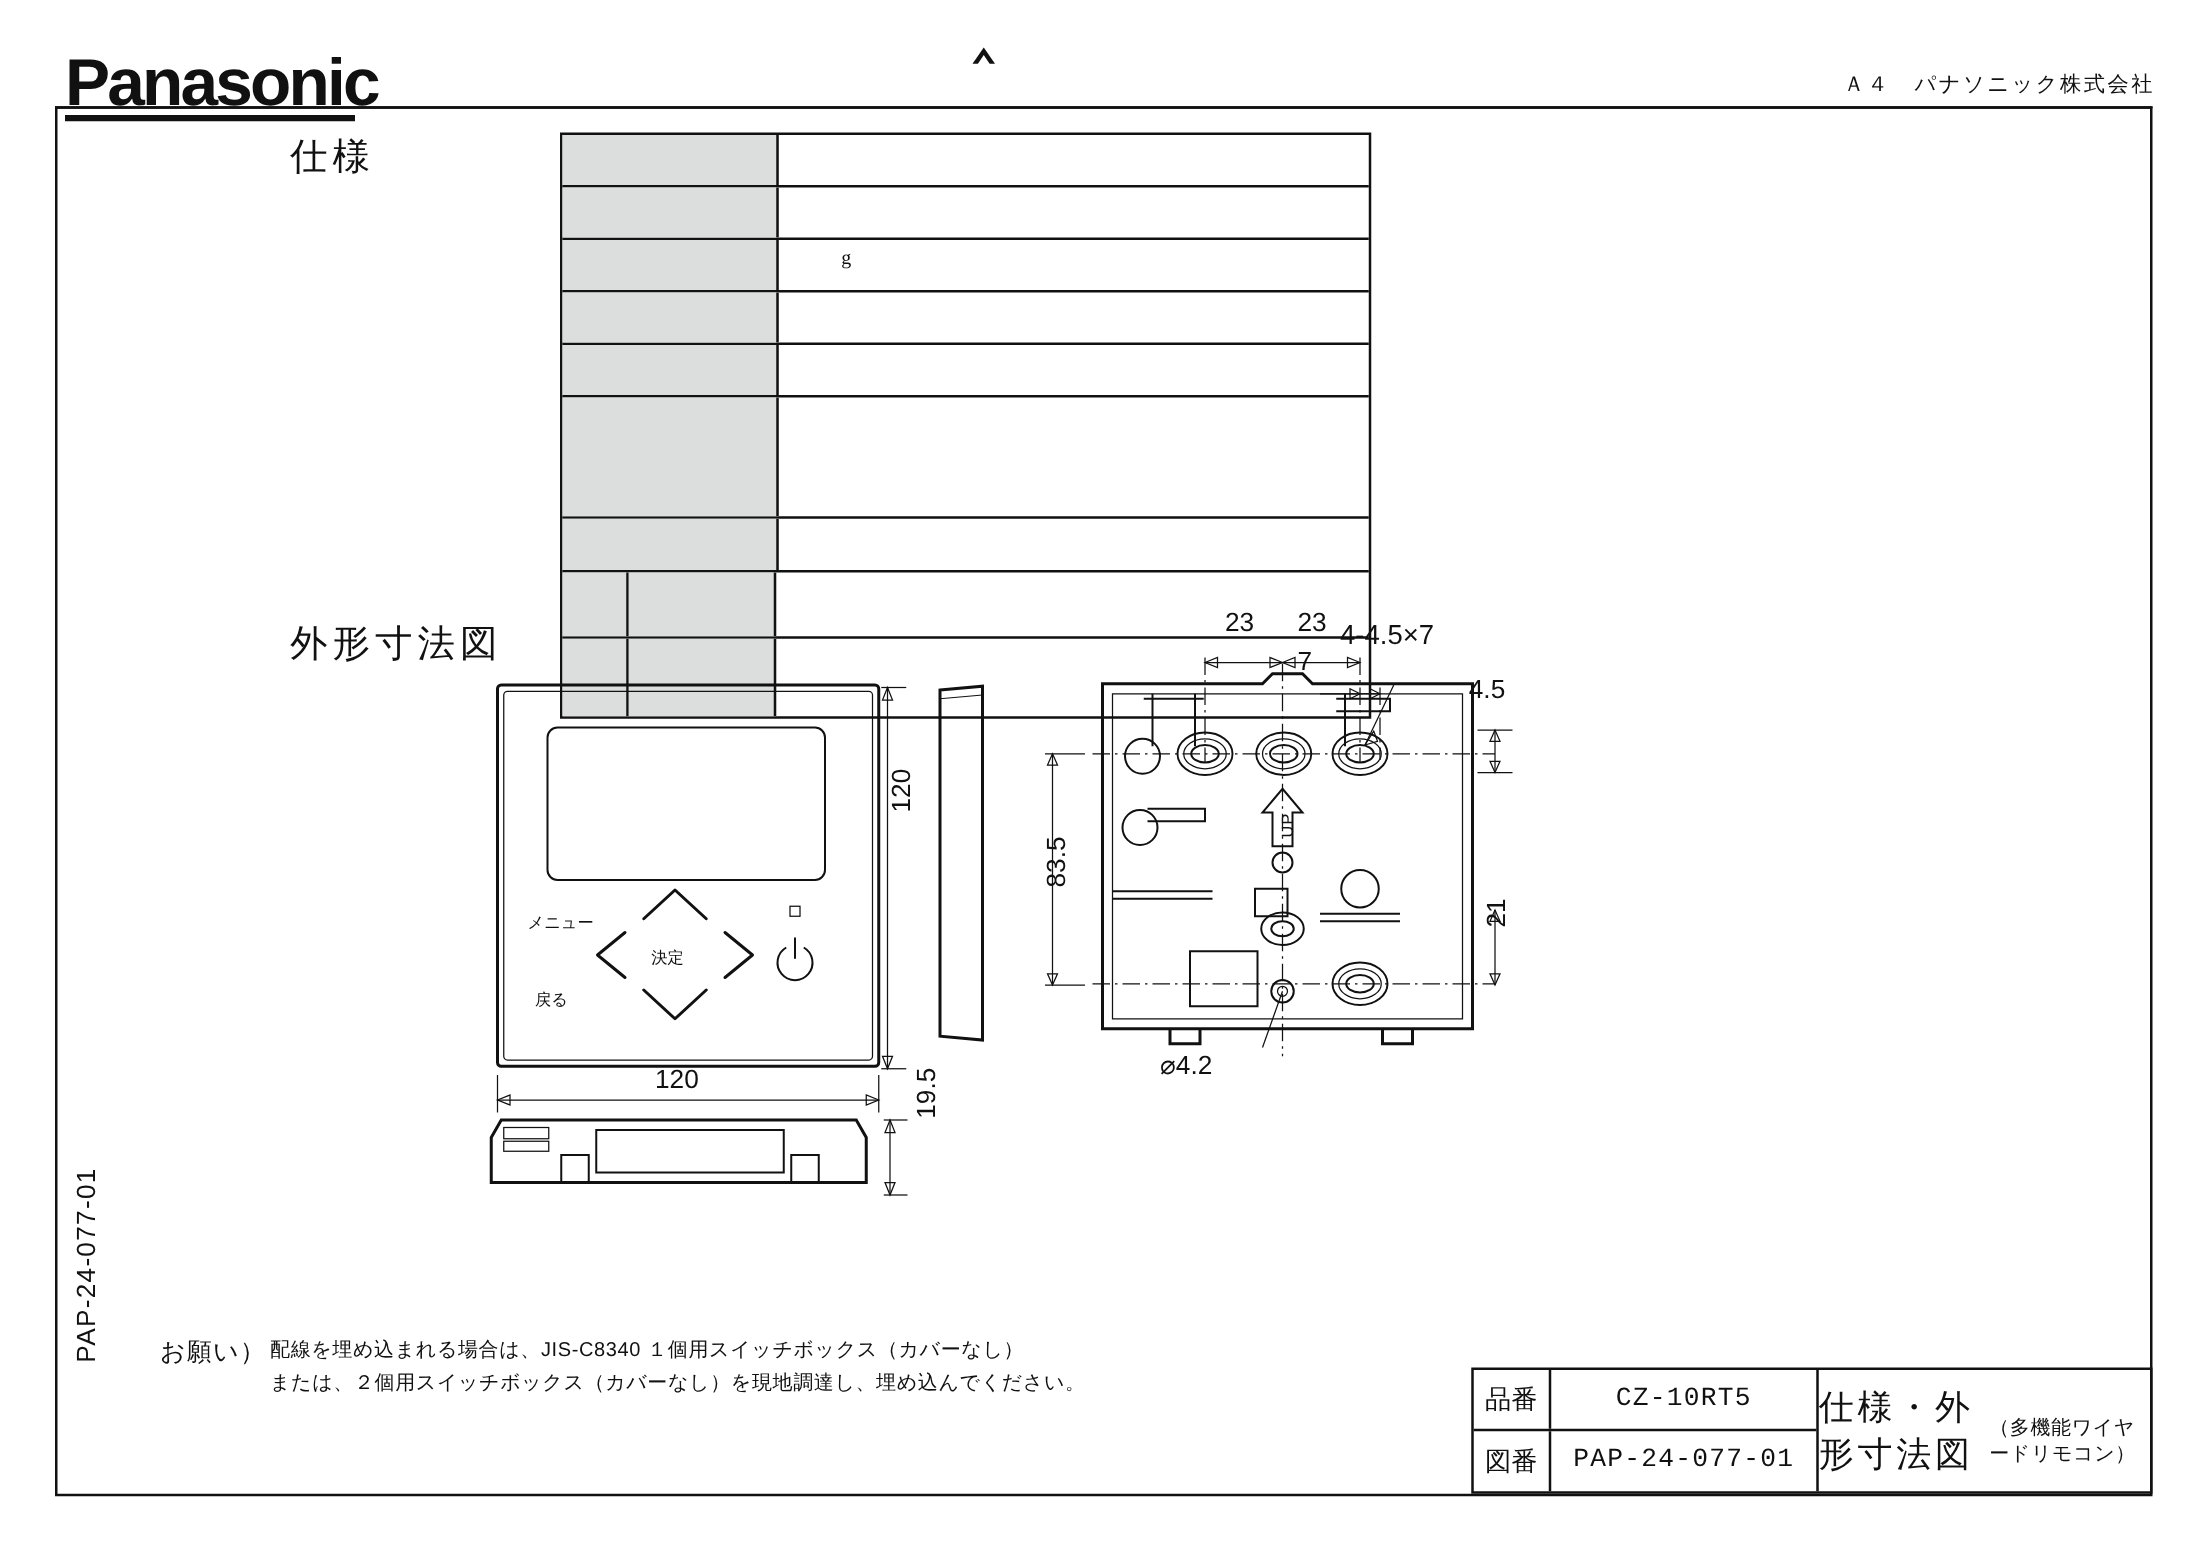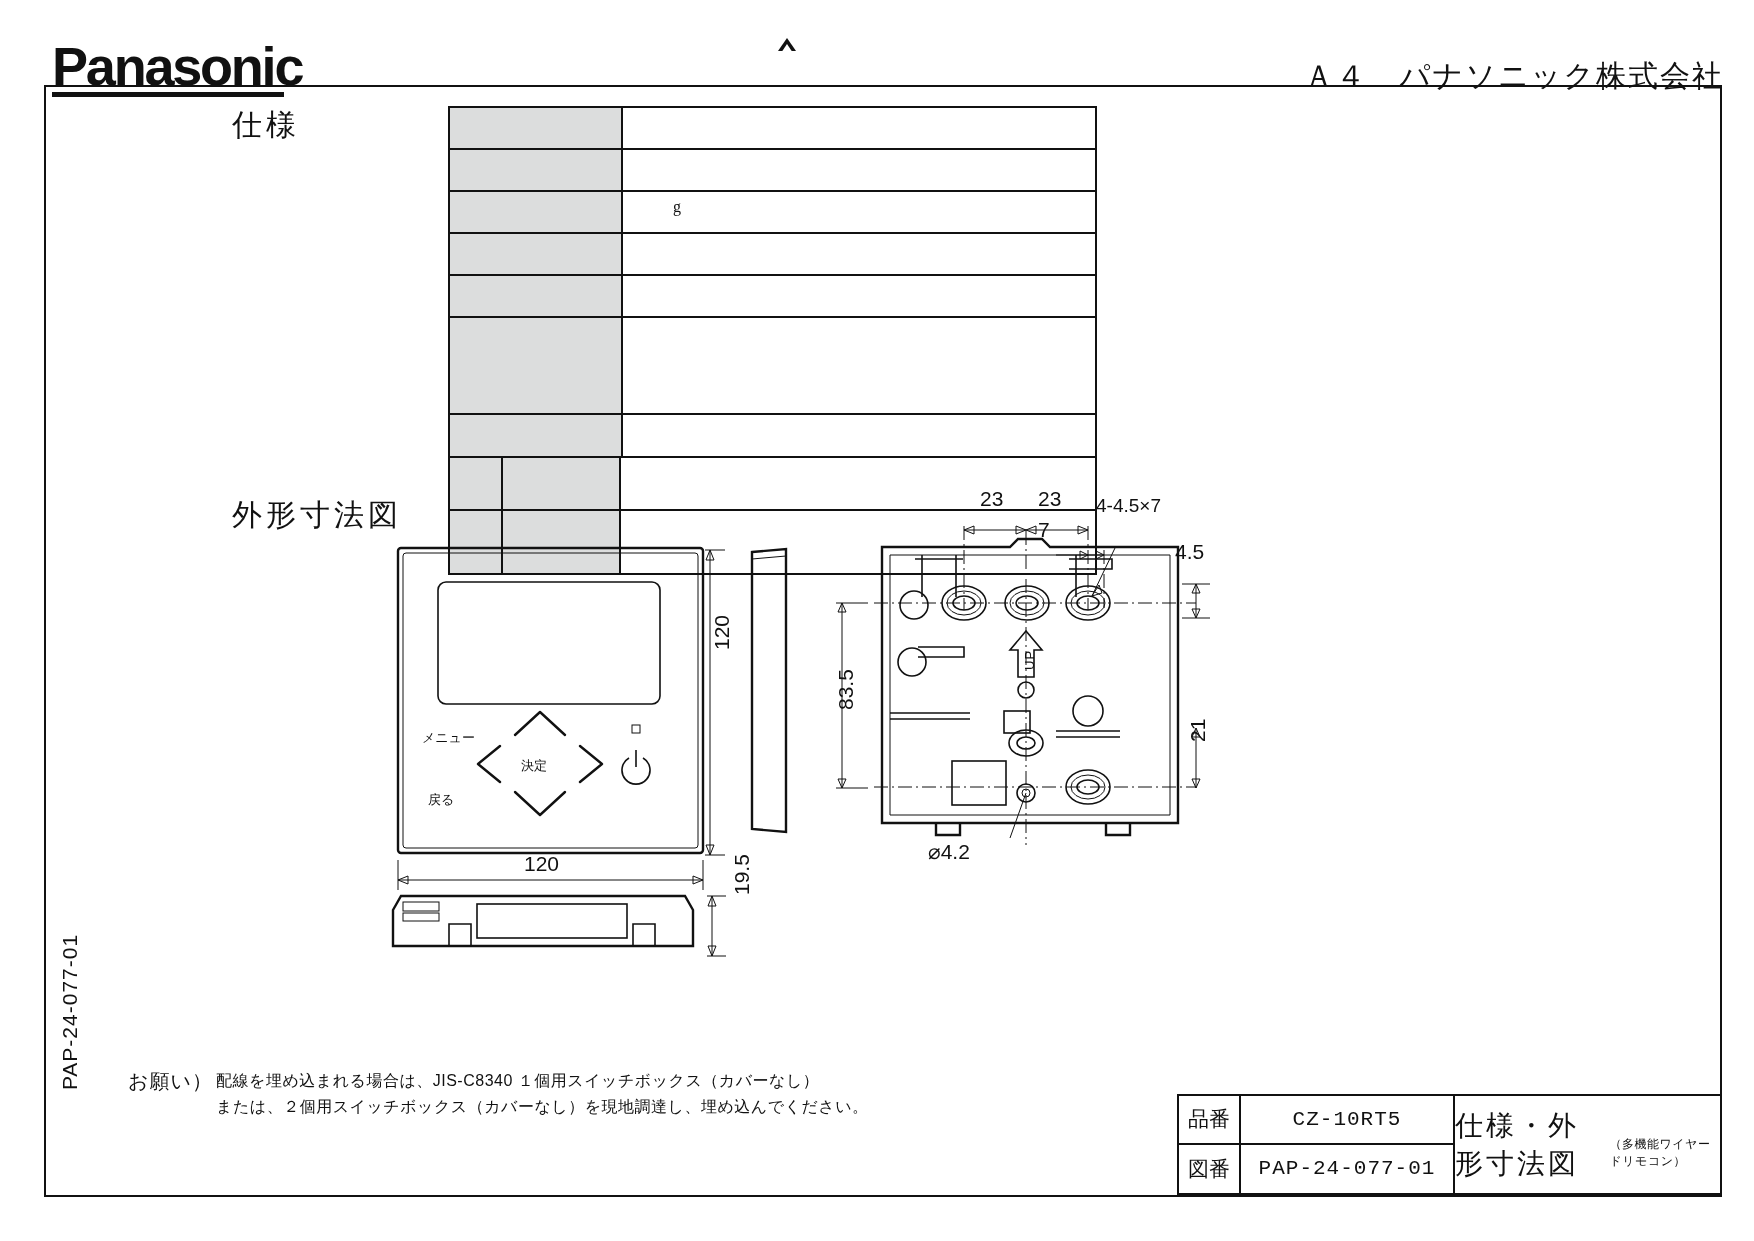--- a/index.html
+++ b/index.html
@@ -6,21 +6,21 @@
   body{width:1754px;height:1241px;position:relative;
        font-family:"Liberation Sans","DejaVu Sans",sans-serif;color:#111;overflow:hidden;}
   .abs{position:absolute;}
   .page{position:absolute;left:0;top:0;width:1754px;height:1241px;}
 
   
   #logo{left:52px;top:40px;font-family:"Liberation Sans",sans-serif;font-weight:bold;
         font-size:53px;letter-spacing:-2.2px;color:#111;line-height:1;
         transform:scaleX(1.02);transform-origin:left top;}
   #logo-underline{left:52px;top:92px;width:232px;height:5px;background:#111;}
-  #a4-label{right:30px;top:56px;font-size:30px;letter-spacing:2px;white-space:nowrap;}
+  #a4-label{right:30px;top:56px;font-size:17px;letter-spacing:2px;white-space:nowrap;}
   #top-rule{left:44px;top:85px;width:1678px;height:2px;background:#111;}
   #top-tri{left:778px;top:38px;width:0;height:0;border-left:9px solid transparent;
            border-right:9px solid transparent;border-bottom:13px solid #111;}
   #top-tri-in{left:781px;top:44px;width:0;height:0;border-left:6px solid transparent;
            border-right:6px solid transparent;border-bottom:9px solid #fff;}
 
   
   #frame{left:44px;top:85px;width:1678px;height:1112px;border:2px solid #111;box-sizing:border-box;}
 
   
@@ -63,21 +63,21 @@
               border:2px solid #111;box-sizing:border-box;display:flex;}
   #tb-left{flex:0 0 276px;border-right:2px solid #111;box-sizing:border-box;display:flex;flex-direction:column;}
   #tb-left .tbrow{flex:1 1 50%;display:flex;border-bottom:2px solid #111;box-sizing:border-box;}
   #tb-left .tbrow:last-child{border-bottom:none;}
   .tbkey{flex:0 0 62px;border-right:2px solid #111;box-sizing:border-box;
          display:flex;align-items:center;justify-content:center;font-size:21px;}
   .tbval{flex:1 1 auto;display:flex;align-items:center;justify-content:center;
          font-size:21px;font-family:"Liberation Mono","DejaVu Sans Mono",monospace;letter-spacing:1px;}
   #tb-right{flex:1 1 auto;display:flex;flex-direction:row;align-items:center;justify-content:center;}
   #tb-main{font-size:28px;letter-spacing:3px;font-weight:500;}
-  #tb-sub{font-size:12px;letter-spacing:0.5px;margin-top:16px;}
+  #tb-sub{font-size:16px;letter-spacing:0.5px;margin-top:16px;}
 </style>
 </head>
 <body>
 
 <div class="page">
 
   <div class="abs" id="logo">Panasonic</div>
   <div class="abs" id="logo-underline"></div>
   <div class="abs" id="top-tri"></div>
   <div class="abs" id="top-tri-in"></div>
@@ -293,21 +293,21 @@
     <path class="ln-t" d="M-18 318 l-4 -9 h8 z" fill="#111"></path>
     <line class="ln-t" x1="-24" y1="133" x2="8" y2="133"></line>
     <line class="ln-t" x1="-24" y1="318" x2="8" y2="318"></line>
 
     <line class="ln-t" x1="166" y1="323" x2="150" y2="368"></line>
   </svg>
 
   <div class="abs" style="left:980px;top:487px;font-size:21px">23</div>
   <div class="abs" style="left:1038px;top:487px;font-size:21px">23</div>
   <div class="abs" style="left:1038px;top:518px;font-size:21px">7</div>
-  <div class="abs" style="left:1096px;top:495px;font-size:19px;white-space:nowrap">4-4.5×7</div>
+  <div class="abs" style="left:1072px;top:495px;font-size:22px;white-space:nowrap">4-4.5×7</div>
   <div class="abs" style="left:1175px;top:540px;font-size:21px">4.5</div>
   <div class="abs" style="left:1186px;top:742px;transform:rotate(-90deg);transform-origin:left top;font-size:21px">21</div>
   <div class="abs" style="left:834px;top:710px;transform:rotate(-90deg);transform-origin:left top;font-size:21px">83.5</div>
   <div class="abs" style="left:928px;top:840px;font-size:21px">⌀4.2</div>
   <div class="abs" style="left:1022px;top:670px;transform:rotate(-90deg);transform-origin:left top;font-size:13px;letter-spacing:1px">UP</div>
 
   <div class="abs" id="note-label">お願い）</div>
   <div class="abs" id="note-body">
     <div>配線を埋め込まれる場合は、JIS-C8340 １個用スイッチボックス（カバーなし）</div>
     <div>または、２個用スイッチボックス（カバーなし）を現地調達し、埋め込んでください。</div>

